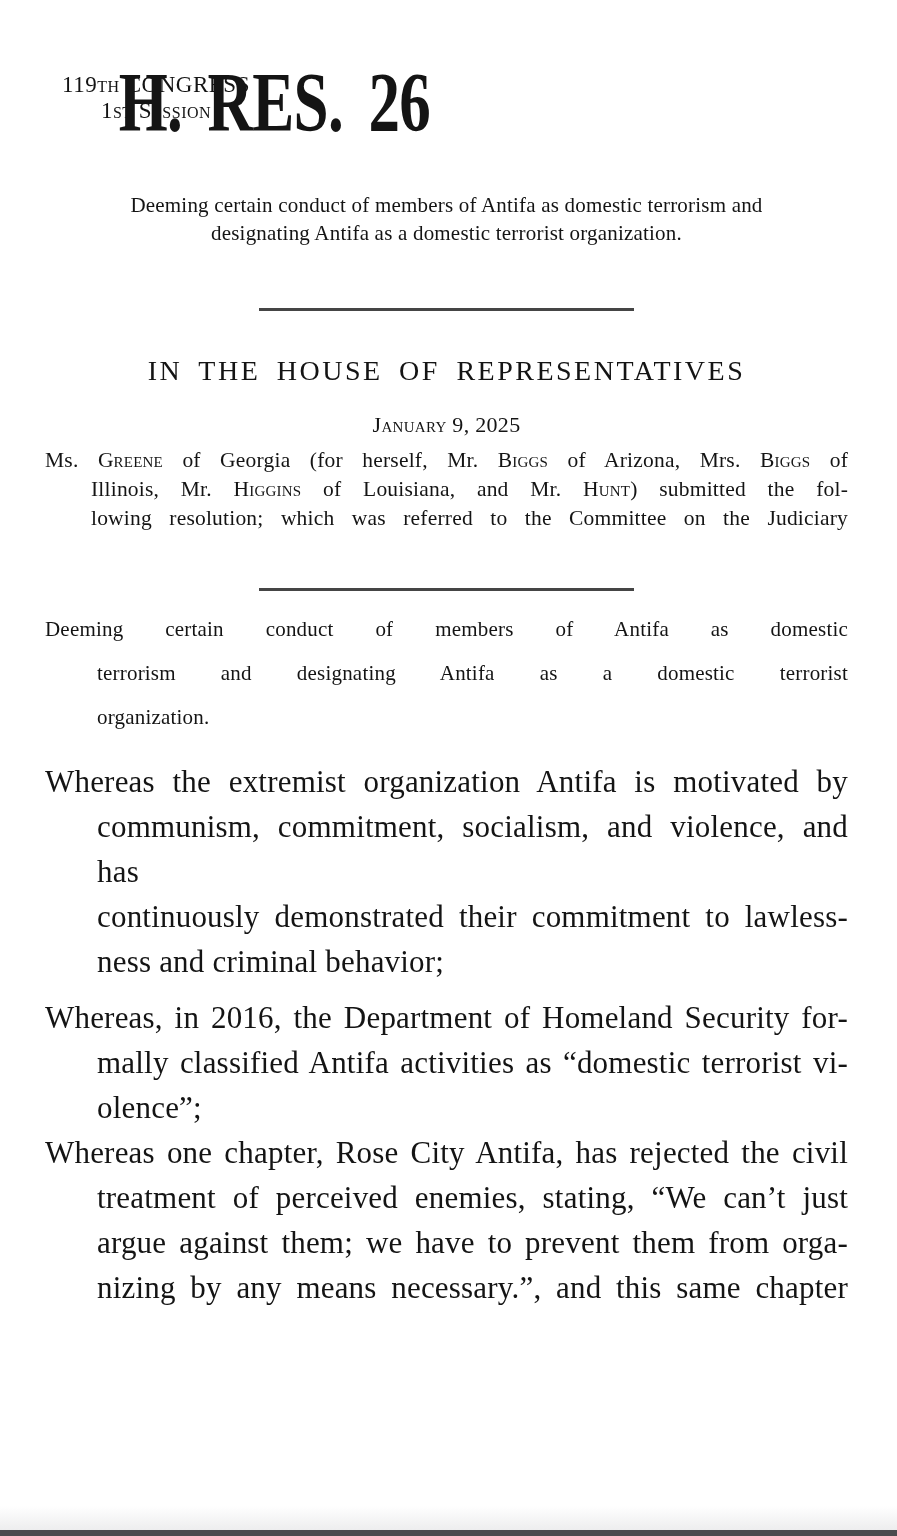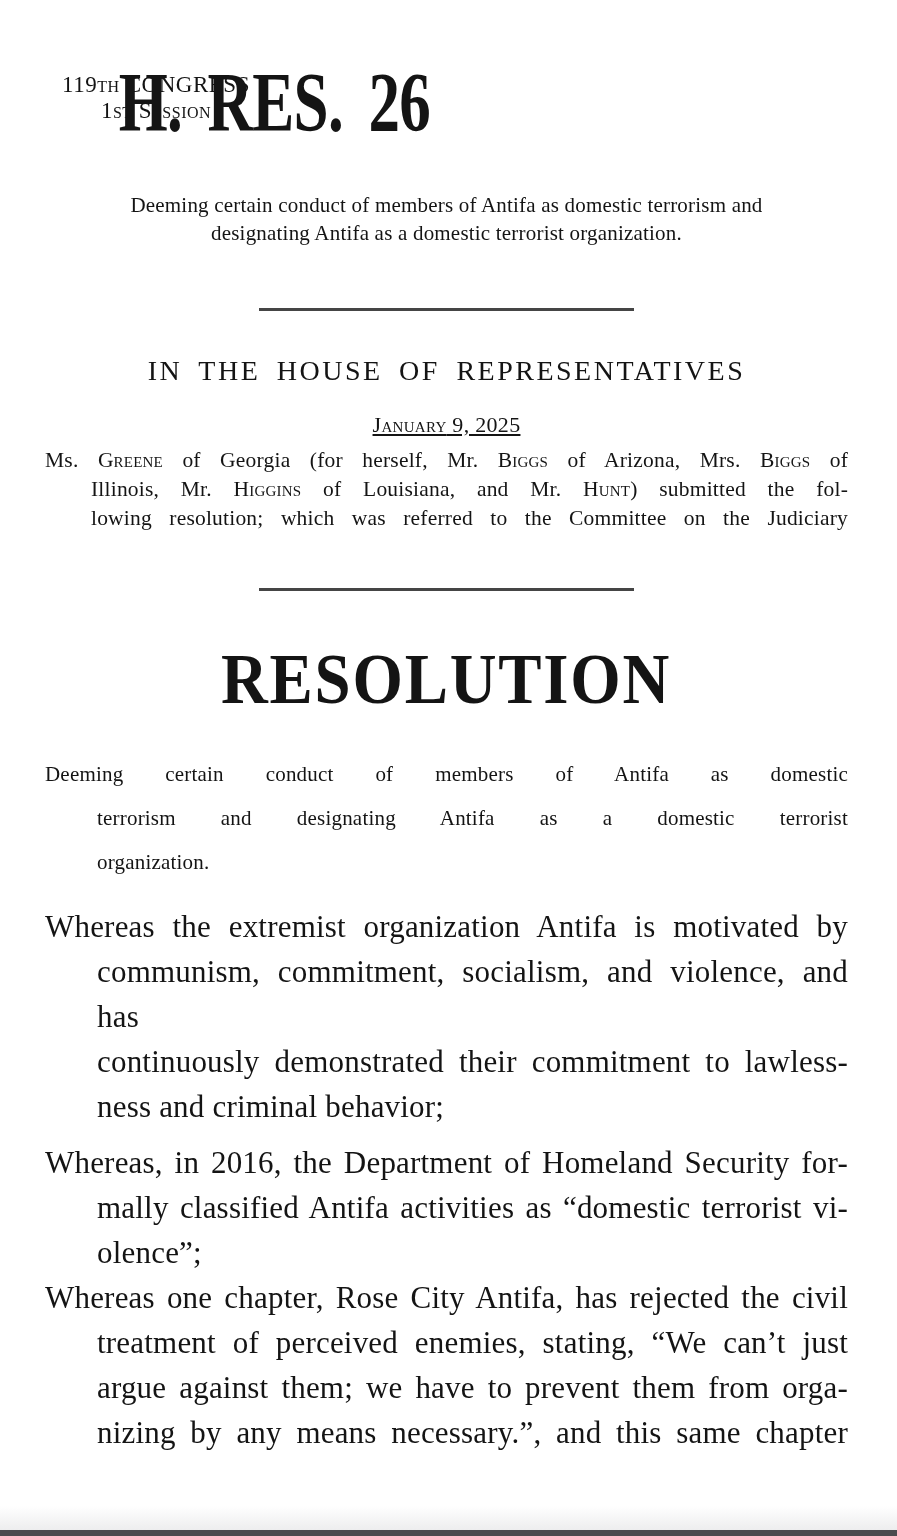--- a/index.html
+++ b/index.html
@@ -40,21 +40,21 @@
   .rule{height:3px;width:375px;margin:0 auto;border:none;}
   .rule1{margin-top:61px;}
   .rule2{margin-top:55px;}
 
   
   .chamber{
     margin-top:44px;text-align:center;
     font-size:28px;line-height:32px;letter-spacing:2.5px;word-spacing:7px;
     white-space:nowrap;
   }
-  .date{margin-top:25px;text-align:center;font-size:22px;line-height:26px;letter-spacing:.3px;text-decoration:underline;}
+  .date{margin-top:25px;text-align:center;font-size:22px;line-height:26px;letter-spacing:.3px;}
 
   
   .sponsor{margin-top:8px;font-size:21.5px;line-height:29px;letter-spacing:.2px;}
   .sponsor .cont{margin-left:46px;}
 
   
   .resolution{margin-top:50px;text-align:center;line-height:76px;white-space:nowrap;}
   .resolution .squeeze{
     display:inline-block;font-weight:bold;font-size:72px;letter-spacing:2px;
     transform:scaleX(0.9);transform-origin:center center;
@@ -108,23 +108,20 @@
   <div class="date"><span class="sc">January</span><span> 9, 2025</span></div>
 
   <div class="sponsor">
       <div class="jline"><span>Ms. </span><span class="sc">Greene</span><span> of Georgia (for herself, Mr. </span><span class="sc">Biggs</span><span> of Arizona, Mrs. </span><span class="sc">Biggs</span><span> of</span></div>
       <div class="jline cont"><span>Illinois, Mr. </span><span class="sc">Higgins</span><span> of Louisiana, and Mr. </span><span class="sc">Hunt</span><span>) submitted the fol-</span></div>
       <div class="jline cont"><span>lowing resolution; which was referred to the Committee on the Judiciary</span></div>
     </div>
 
   <hr class="rule rule2" style="background: rgb(69, 69, 69);">
 
-  <div class="resolution">
-    <span class="squeeze">RESOLUTION</span>
-  </div>
 
   <div class="preamble">
       <div class="jline"><span>Deeming certain conduct of members of Antifa as domestic</span></div>
       <div class="jline cont"><span>terrorism and designating Antifa as a domestic terrorist</span></div>
       <div class="jline cont last"><span>organization.</span></div>
     </div>
 
   <div class="whereas whereas-1">
       <div class="jline"><span>Whereas the extremist organization Antifa is motivated by</span></div>
       <div class="jline cont"><span>communism, commitment, socialism, and violence, and has</span></div>

